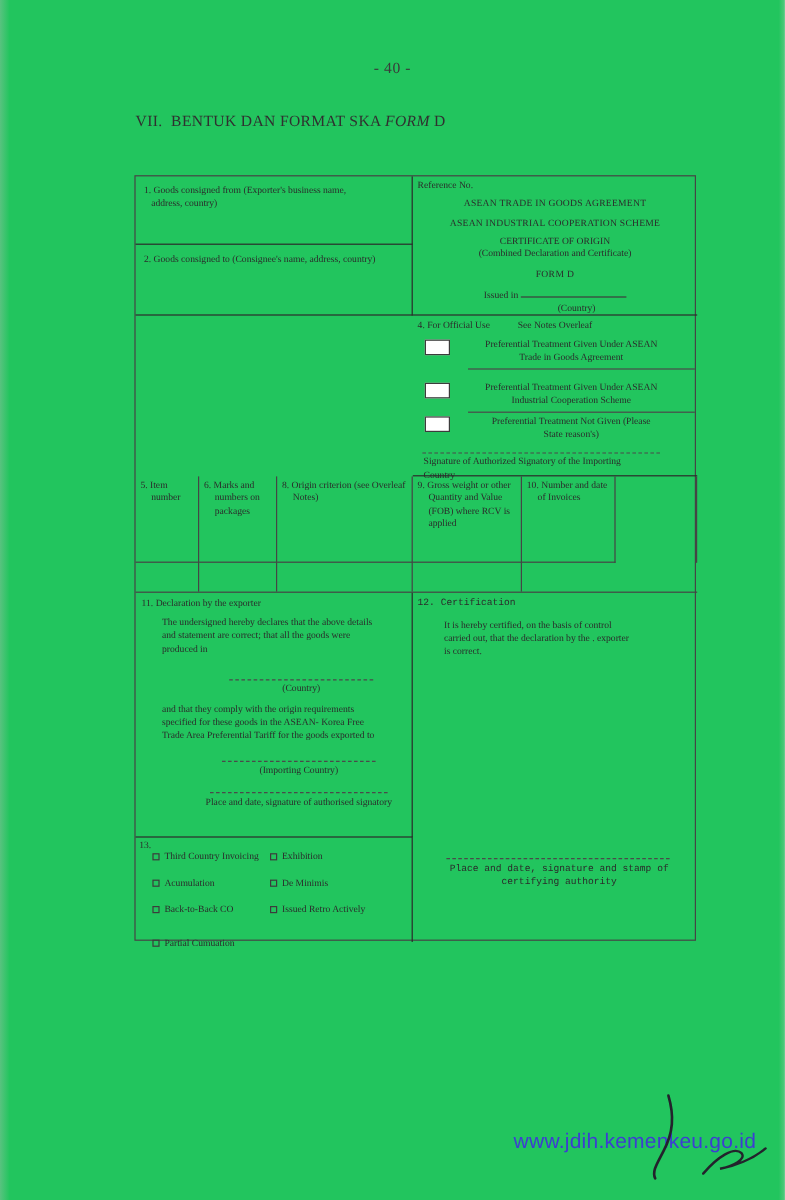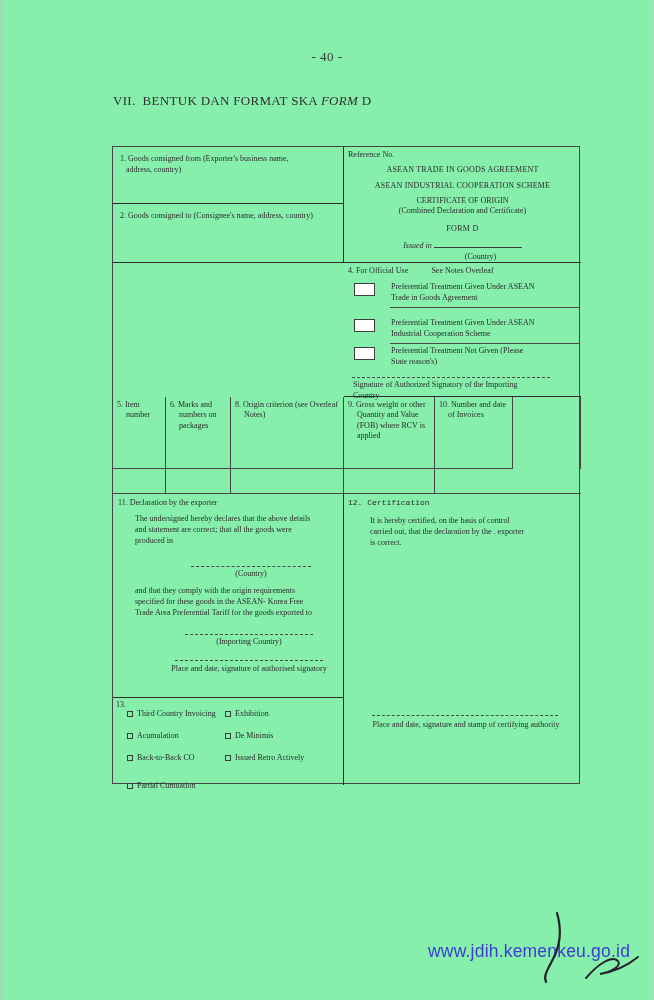--- a/index.html
+++ b/index.html
@@ -4,21 +4,21 @@
 <style>
   * { margin:0; padding:0; box-sizing:border-box; }
   html,body { width:654px; height:1000px; }
   body {
     background:#ffffff;
     font-family:"Liberation Serif", serif;
     color:#2e2e2e;
     position:relative;
     overflow:hidden;
   }
-  .page { position:absolute; inset:0; background:#86efac; }
+  .page { position:absolute; inset:0; background:#22c55e; }
   .page::before { 
     content:""; position:absolute; left:0; top:0; width:8px; height:100%;
     background:linear-gradient(to right, rgba(190,190,190,.35), rgba(255,255,255,0));
   }
   .page::after { 
     content:""; position:absolute; right:0; top:0; width:5px; height:100%;
     background:linear-gradient(to left, rgba(205,205,205,.3), rgba(255,255,255,0));
   }
 
   .page-number {
@@ -43,36 +43,36 @@
   .box2 { left:0; top:57px; width:231px; height:59px; border-right:1px solid; border-bottom:1px solid; padding:7px 8px 0 7px; }
 
   .refbox { left:231px; top:0; width:237px; height:116px; border-bottom:1px solid; padding:3px 4px; }
   .refbox .ref-no { text-align:left; margin-bottom:4px; }
   .refbox .c { text-align:center; }
   .refbox .l1 { margin-top:2px; letter-spacing:.2px; }
   .refbox .l2 { margin-top:5px; letter-spacing:.2px; }
   .refbox .l3 { margin-top:5px; line-height:1.15; }
   .refbox .l4 { line-height:1.15; }
   .refbox .formd { margin-top:9px; letter-spacing:.3px; }
-  .refbox .issued { margin-top:6px;font-style:italic; }
+  .refbox .issued { margin-top:6px; }
   .refbox .uline { display:inline-block; width:88px; border-bottom:1px solid #3c3c3c; height:7px; }
   .refbox .country { padding-left:36px; margin-top:1px; }
   .refbox .notes { margin-top:3px; }
 
   .box3 { left:0; top:116px; width:231px; height:134px; border-right:1px solid; border-bottom:1px solid; }
   .box3 .ttl { position:absolute; left:5px; top:4px; }
   .box3 .f0 { position:absolute; left:28px; top:27px; }
   .box3 .f1 { position:absolute; left:28px; top:60px; }
   .box3 .f2 { position:absolute; left:28px; top:92px; }
 
   .box4 { left:231px; top:116px; width:237px; height:134px; border-bottom:1px solid; }
   .box4 .ttl { position:absolute; left:4px; top:3px; }
   .opt { position:absolute; left:0; width:237px; }
   .opt .cbx { position:absolute; left:10px; top:1px; width:21px; height:13px; border:1px solid #3c3c3c; background:#fff; }
-  .opt .opt-label { position:absolute; left:47px; top:0; width:170px; white-space:pre-wrap; }
+  .opt .opt-label { position:absolute; left:47px; top:0; width:170px; white-space:pre-wrap;text-align:center; }
   .o1 { top:19px; } .o2 { top:55px; } .o3 { top:83px; }
   .hl { position:absolute; border-bottom:1px solid #4a4a4a; }
   .hl1 { left:46px; right:2px; top:44px; }
   .hl2 { left:46px; right:2px; top:80px; }
   .hl3 { left:8px; width:198px; top:114px; border-bottom:1px dashed #4a4a4a; }
   .box4 .sig { position:absolute; left:9px; top:117px; width:200px; white-space:pre-wrap; }
 
   .cotable {
     left:0; top:250px; width:468px; height:97px; border-bottom:1px solid #454545;
     display:grid; grid-template-columns:53px 65px 113px 91px 78px 68px; grid-template-rows:72px 24px;
@@ -91,21 +91,21 @@
   .box11 .p2 { position:absolute; left:22px; top:92px; width:180px; }
   .box11 .ln-i { position:absolute; left:72px; top:140px; width:128px; border-bottom:1px dashed #4a4a4a; }
   .box11 .li { position:absolute; left:72px; top:143px; width:128px; text-align:center; }
   .box11 .ln-s { position:absolute; left:62px; top:166px; width:148px; border-bottom:1px dashed #4a4a4a; }
   .box11 .ls { position:absolute; left:47px; top:170px; width:178px; text-align:center; }
 
   .box12 { left:231px; top:347px; width:237px; height:291px; }
   .box12 .ttl { position:absolute; left:4px; top:4px;font-family:Liberation Mono, monospace; }
   .box12 .p { position:absolute; left:26px; top:22px; width:160px; }
   .box12 .ln { position:absolute; left:28px; top:221px; width:186px; border-bottom:1px dashed #4a4a4a; }
-  .box12 .ls { position:absolute; left:22px; top:226px; width:200px; text-align:center; }
+  .box12 .ls { position:absolute; left:22px; top:226px; width:200px; text-align:center;font-family:Liberation Mono, monospace; }
 
   .box13 { left:0; top:551px; width:231px; height:87px; border-right:1px solid; }
   .box13 .num { position:absolute; left:3px; top:2px; }
   .ck { position:absolute; }
   .ck .sq { display:inline-block; width:6px; height:6px; border:1px solid #3c3c3c; margin-right:4px; vertical-align:-1px; }
   .cL { left:14px; } .cR { left:112px; }
   .r0 { top:11px; } .r1 { top:33px; } .r2 { top:55px; } .r3 { top:83px; }
 
   .footer-url {
     position:absolute; left:428px; top:941px;

